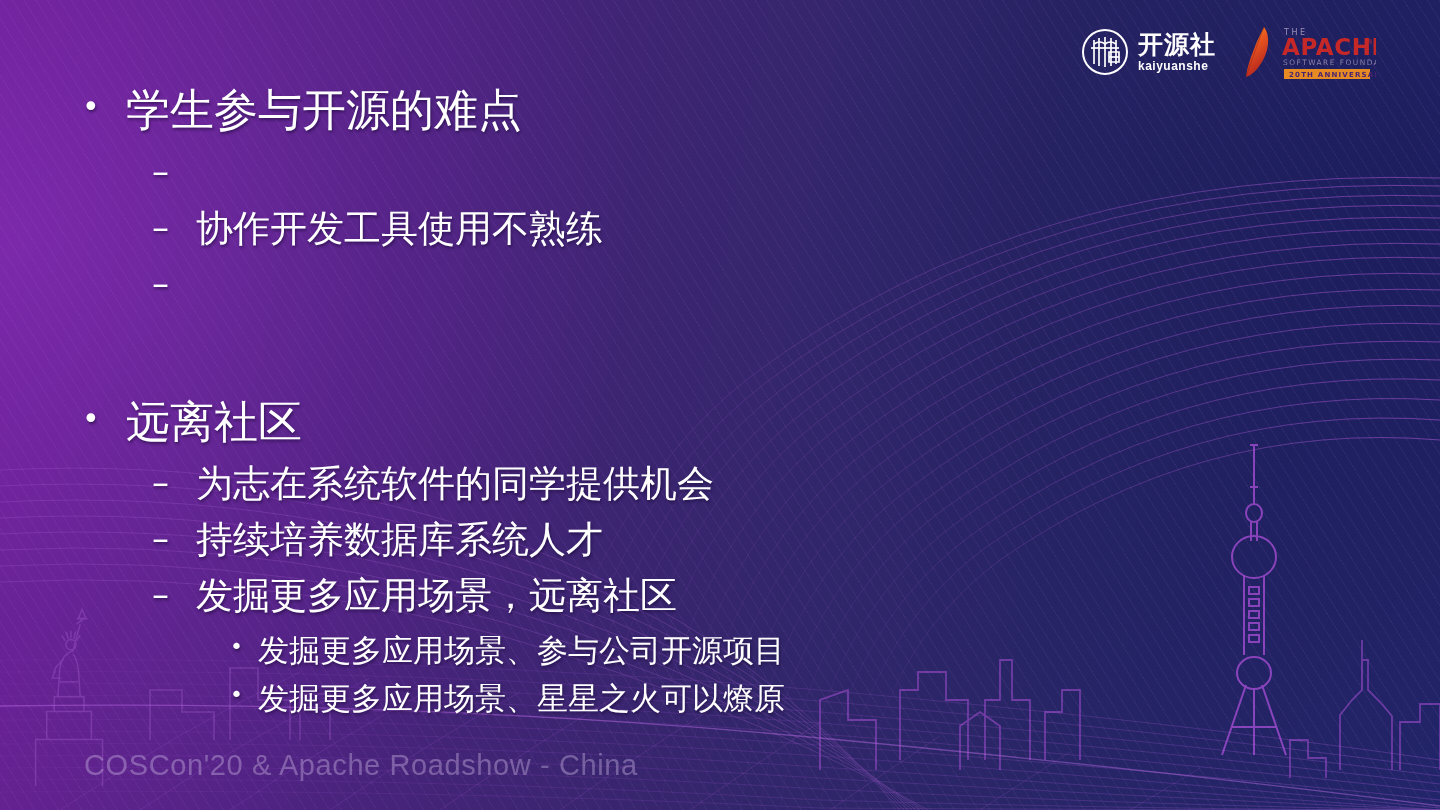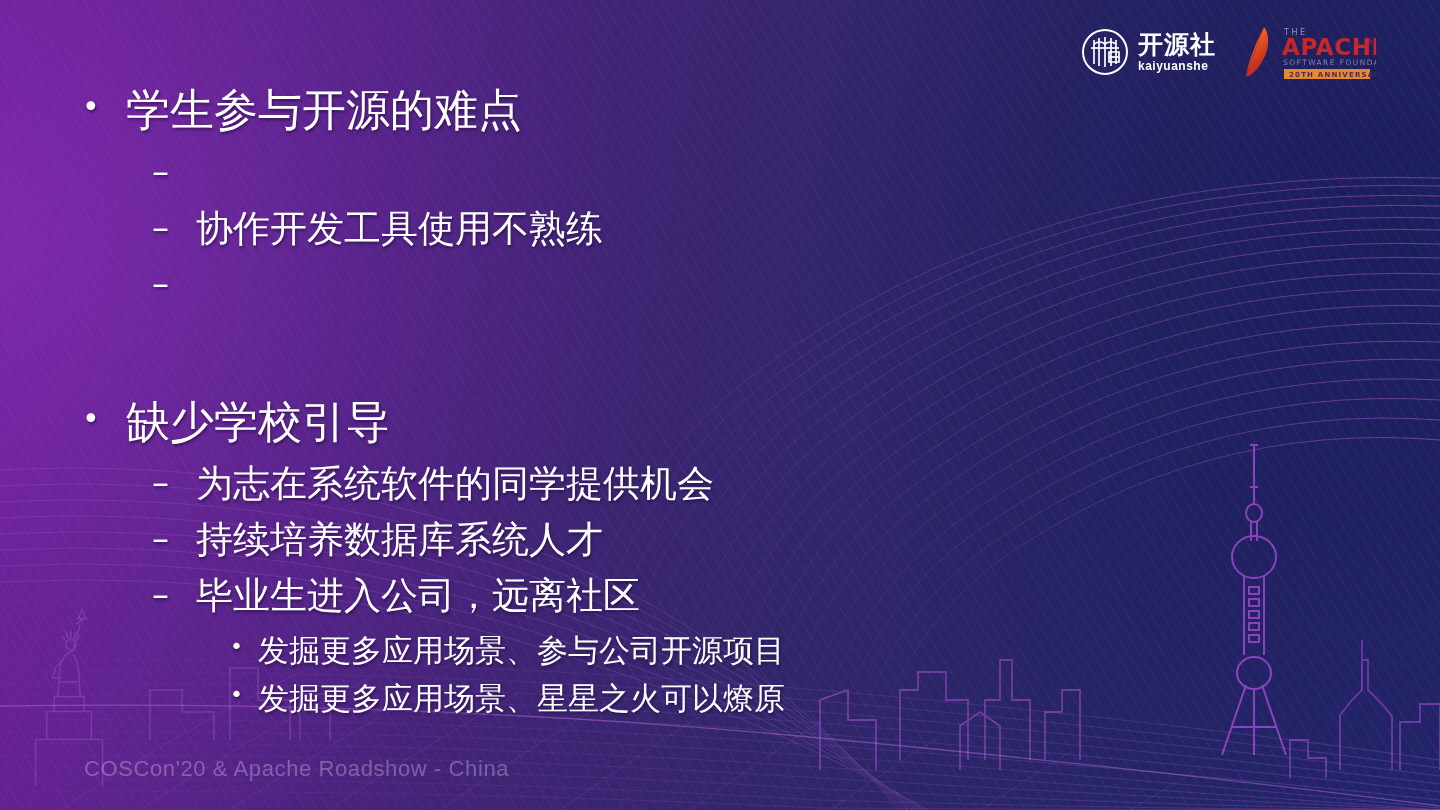--- a/index.html
+++ b/index.html
@@ -151,21 +151,21 @@
   #s2i0  { position:absolute; left:152px; top:460px; }
   #s2i1  { position:absolute; left:152px; top:516px; }
   #s2i2  { position:absolute; left:152px; top:572px; }
 
   #s3i0  { position:absolute; left:230px; top:630px; }
   #s3i1  { position:absolute; left:230px; top:678px; }
 
   
   .footer{
     position:absolute; left:84px; bottom:28px;
-    font-size:22px; letter-spacing:0.6px;
+    font-size:29px; letter-spacing:0.6px;
     color:rgba(200,178,224,0.42);
     font-family:"Liberation Sans",sans-serif;
     z-index:6;
   }
 </style>
 </head>
 <body>
 
 <div class="slide">
 
@@ -395,34 +395,34 @@
     <div class="lvl2" id="s1i1">
       <span class="dash">–</span>
       <span>协作开发工具使用不熟练</span>
     </div>
     <div class="lvl2" id="s1i2">
       <span class="dash">–</span>
     </div>
 
     <div class="lvl1" id="head2">
       <span class="bullet">•</span>
-      <span>缺少学校引导</span>
+      <span>远离社区</span>
     </div>
 
     <div class="lvl2" id="s2i0">
       <span class="dash">–</span>
       <span>为志在系统软件的同学提供机会</span>
     </div>
     <div class="lvl2" id="s2i1">
       <span class="dash">–</span>
       <span>持续培养数据库系统人才</span>
     </div>
     <div class="lvl2" id="s2i2">
       <span class="dash">–</span>
-      <span>毕业生进入公司，远离社区</span>
+      <span>发掘更多应用场景，远离社区</span>
     </div>
 
     <div class="lvl3" id="s3i0">
       <span class="bullet">•</span>
       <span>发掘更多应用场景、参与公司开源项目</span>
     </div>
     <div class="lvl3" id="s3i1">
       <span class="bullet">•</span>
       <span>发掘更多应用场景、星星之火可以燎原</span>
     </div>

